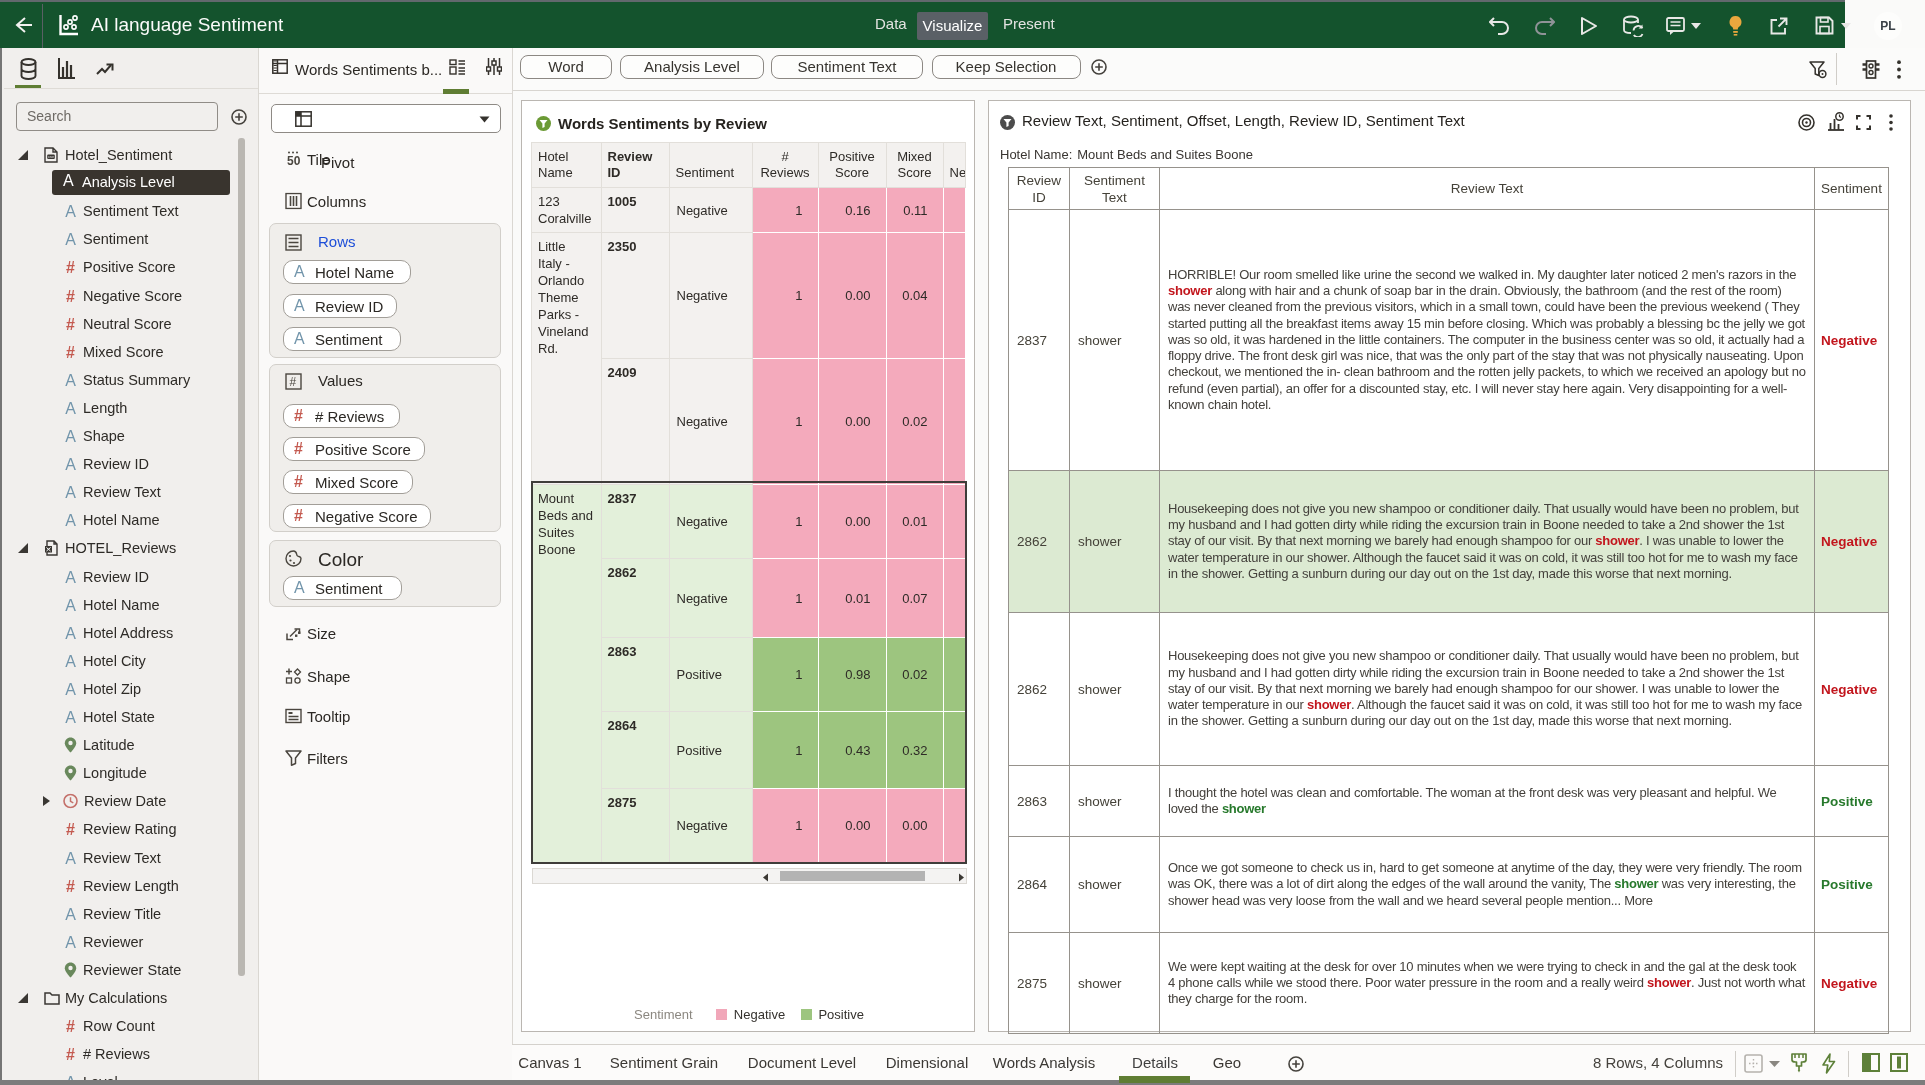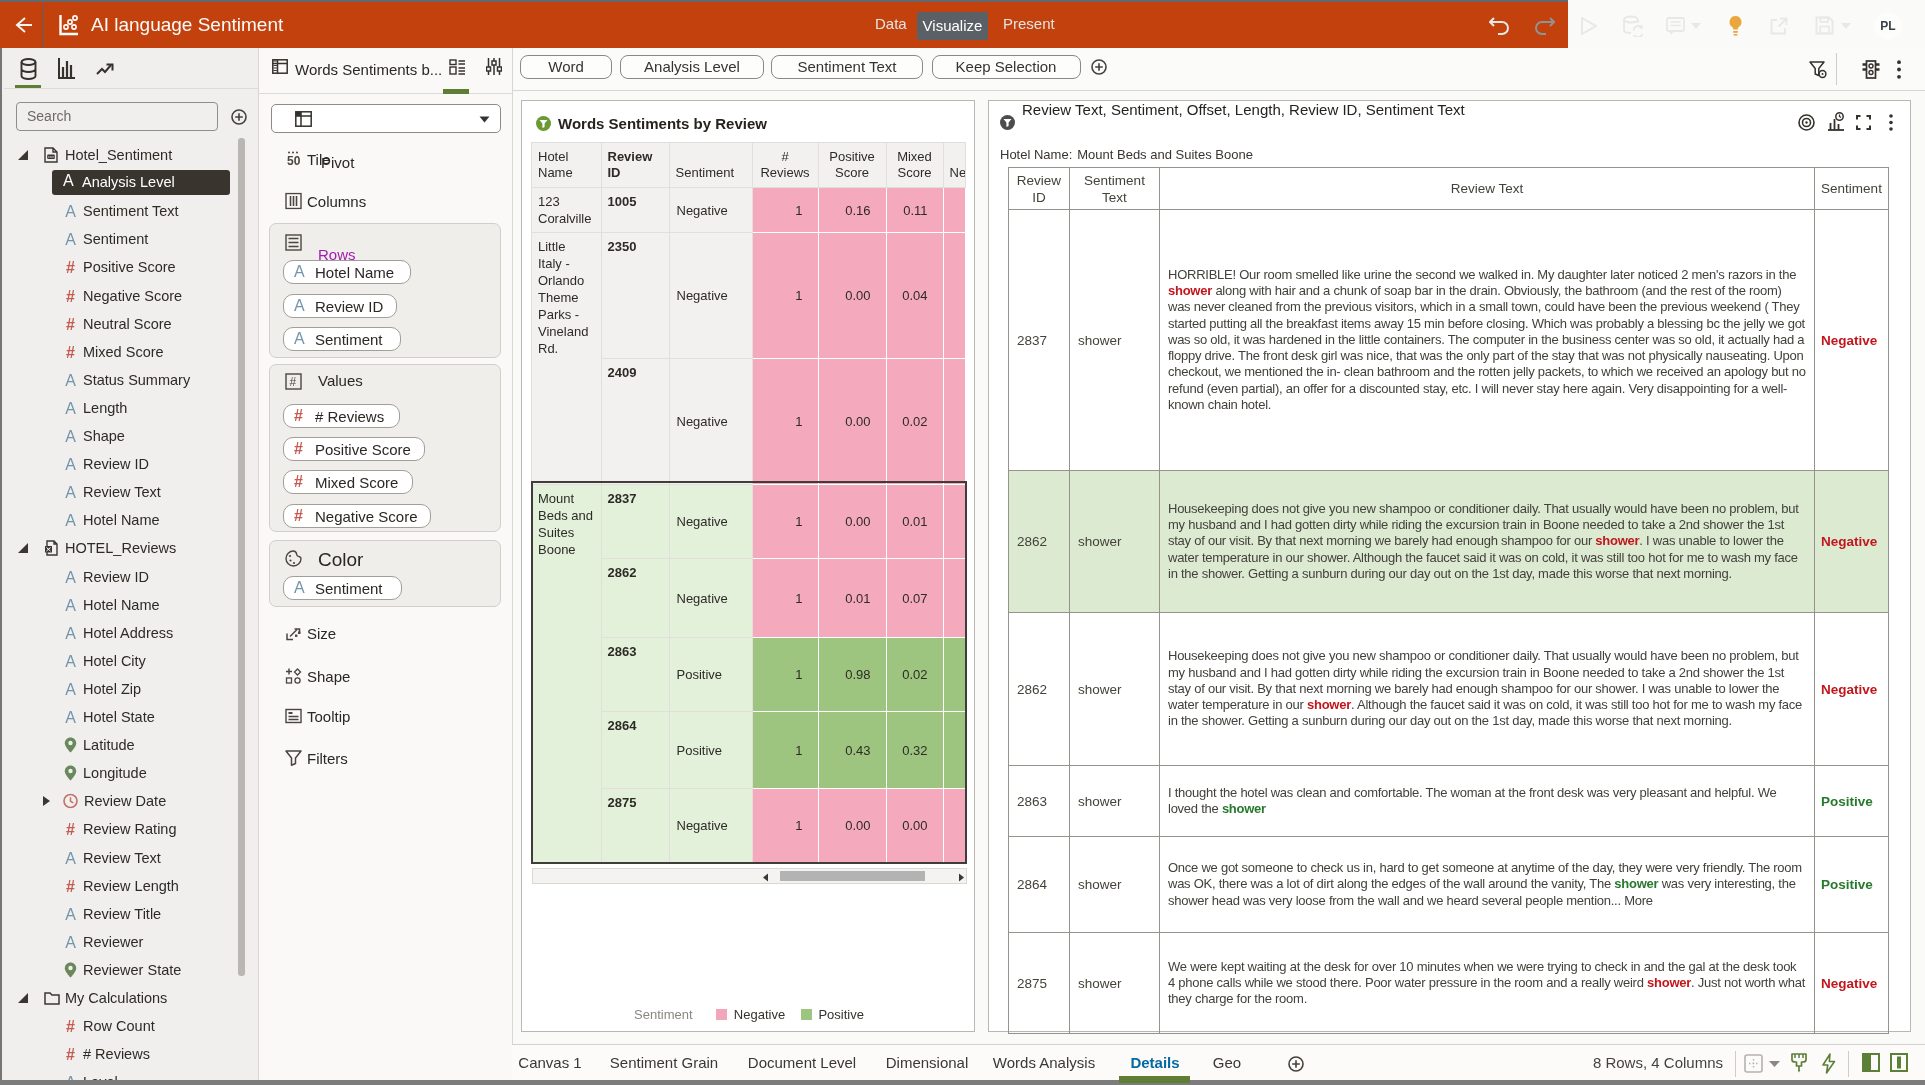--- a/index.html
+++ b/index.html
@@ -1,20 +1,20 @@
 <!DOCTYPE html>
 <html><head>
 <meta charset="utf-8">
 <style>
 * { margin:0; padding:0; box-sizing:border-box; }
 html,body { width:1925px; height:1085px; overflow:hidden; font-family:"Liberation Sans", sans-serif; background:#fafaf9; }
 .abs { position:absolute; }
 #stage { position:relative; width:1925px; height:1085px; }
 
-#topbar { position:absolute; left:0; top:0; width:1568px; height:48px; background:#c2410c; border-top:2px solid #62686d; }
+#topbar { position:absolute; left:0; top:0; width:1845px; height:48px; background:#14532d; border-top:2px solid #62686d; }
 #topbar .sep { position:absolute; left:42px; top:2px; width:1px; height:44px; background:#5a6065; }
 #backarrow { position:absolute; left:13px; top:10px; width:20px; height:26px; color:#f2f2f0; font-size:21px; }
 #apptitle { position:absolute; left:91px; top:12px; color:#fbfbfa; font-size:19px; }
 .toptab { position:absolute; top:13px; font-size:15px; color:#e4e4e2; }
 #viztab { position:absolute; left:917px; top:10px; width:71px; height:28px; background:#5a6066; border-radius:2px; color:#fff; font-size:15px; text-align:center; line-height:28px; }
 #avatar { position:absolute; left:1874px; top:10px; width:28px; height:28px; border-radius:50%; background:#fdfdfc; color:#3b4248; font-size:12px; font-weight:bold; text-align:center; line-height:28px; }
 
 #leftpanel { position:absolute; left:0; top:48px; width:258px; height:1037px; background:#f1efed; border-left:2px solid #757575; }
 #lp-head { position:absolute; left:2px; top:0px; width:256px; height:41px; border-bottom:1px solid #dedbd6; }
 #lp-underline { position:absolute; left:13px; top:37px; width:26px; height:3px; background:#5f7d33; }
@@ -384,21 +384,21 @@
           <rect x="1" y="1" width="15" height="15" stroke="#4a463f" stroke-width="1.4" fill="none"></rect>
           <path d="M5.5 3.5 L5.5 13.5 M8.5 3.5 L8.5 13.5 M11.5 3.5 L11.5 13.5" stroke="#4a463f" stroke-width="1.6"></path>
         </svg>
         <span class="glbl">Columns</span>
       </div>
   <div class="grp" style="top:175px;height:135px">
     <svg class="abs" style="left:15px;top:10px" width="17" height="17" viewBox="0 0 17 17">
           <rect x="1" y="1" width="15" height="15" stroke="#4a463f" stroke-width="1.4" fill="none"></rect>
           <path d="M3.5 4.5 L13.5 4.5 M3.5 8.5 L13.5 8.5 M3.5 12.5 L13.5 12.5" stroke="#4a463f" stroke-width="1.7"></path>
         </svg>
-    <span class="abs" style="left:48px;top:22px;font-size:15px;color:#a21caf">Rows</span>
+    <span class="abs" style="left:48px;top:9px;font-size:15px;color:#1d4ed8">Rows</span>
     <div class="pill" style="top:36px;width:128px">
           <span class="pA">A</span>
           <span class="pt">Hotel Name</span>
         </div>
     <div class="pill" style="top:70px;width:114px">
           <span class="pA">A</span>
           <span class="pt">Review ID</span>
         </div>
     <div class="pill" style="top:103px;width:118px">
           <span class="pA">A</span>
@@ -612,21 +612,21 @@
       <span style="color:#8b8780">Sentiment</span>
       <span style="display:inline-block;width:11px;height:11px;background:#f1a7b9;margin:0 3px 0 20px;vertical-align:-1px"></span> Negative
       <span style="display:inline-block;width:11px;height:11px;background:#9dc57f;margin:0 3px 0 12px;vertical-align:-1px"></span> Positive
     </div>
   </div>
   <div class="viz" id="viz2" style="left:475px;top:52px;width:923px;height:932px">
     <svg class="abs" style="left:11px;top:14px" width="15" height="15" viewBox="0 0 15 15">
           <circle cx="7.5" cy="7.5" r="7.5" fill="#4c4c4c"></circle>
           <path d="M3.5 4 L11.5 4 L8.6 7.5 L8.6 11 L6.4 12 L6.4 7.5 Z" fill="#fff"></path>
         </svg>
-    <div class="viztitle" style="left:33px;top:0">Review Text, Sentiment, Offset, Length, Review ID, Sentiment Text</div>
+    <div class="viztitle" style="left:33px;top:11px">Review Text, Sentiment, Offset, Length, Review ID, Sentiment Text</div>
     <svg class="abs" style="left:809px;top:13px" width="17" height="17" viewBox="0 0 17 17">
           <circle cx="8.5" cy="8.5" r="7.5" stroke="#35322d" stroke-width="1.6" fill="none"></circle>
           <circle cx="8.5" cy="8.5" r="4" stroke="#35322d" stroke-width="1.6" fill="none"></circle>
           <circle cx="8.5" cy="8.5" r="1.2" fill="#35322d"></circle>
         </svg>
     <svg class="abs" style="left:838px;top:11px" width="18" height="19" viewBox="0 0 18 19">
           <path d="M1 18 L17 18" stroke="#35322d" stroke-width="1.8"></path>
           <path d="M3.5 18 L3.5 11 M7.5 18 L7.5 7 M11.5 18 L11.5 12" stroke="#35322d" stroke-width="1.8"></path>
           <circle cx="12.5" cy="4.5" r="3.7" stroke="#35322d" stroke-width="1.5" fill="#fff"></circle>
           <path d="M12.5 2.5 L12.5 4.5 L14 5.5" stroke="#35322d" stroke-width="1.2" fill="none"></path>
@@ -693,21 +693,21 @@
     </tbody>
         </table>
   </div>
 </div>
 <div id="bottombar">
   <div class="btab" style="left:38px;transform:translateX(-50%)">Canvas 1</div>
   <div class="btab" style="left:152px;transform:translateX(-50%)">Sentiment Grain</div>
   <div class="btab" style="left:290px;transform:translateX(-50%)">Document Level</div>
   <div class="btab" style="left:415px;transform:translateX(-50%)">Dimensional</div>
   <div class="btab" style="left:532px;transform:translateX(-50%)">Words Analysis</div>
-  <div class="btab" style="left:643px;transform:translateX(-50%);font-weight:bold;color:#0369a1">Details</div>
+  <div class="btab" style="left:643px;transform:translateX(-50%);font-weight:normal;color:#404040">Details</div>
   <div class="btab" style="left:715px;transform:translateX(-50%)">Geo</div>
   <svg class="abs" style="left:776px;top:11px" width="16" height="16" viewBox="0 0 16 16">
         <circle cx="8" cy="8" r="7" stroke="#45423d" stroke-width="1.6" fill="none"></circle>
         <path d="M8 4.2 L8 11.8 M4.2 8 L11.8 8" stroke="#45423d" stroke-width="1.6"></path>
       </svg>
   <div class="btab" style="left:1211px;transform:translateX(-100%);color:#45423d">8 Rows, 4 Columns</div>
   <div class="abs" style="left:1223px;top:6px;width:1px;height:26px;background:#d0cdc8"></div>
   <svg class="abs" style="left:1232px;top:9px" width="19" height="19" viewBox="0 0 19 19">
         <rect x="1" y="1" width="17" height="17" rx="2" stroke="#b5b2ad" stroke-width="1.6" fill="none"></rect>
         <path d="M5 9.5 L6.5 9.5 M8.5 9.5 L10 9.5 M12 9.5 L13.5 9.5 M9.5 5 L9.5 6.5 M9.5 8.5 L9.5 10 M9.5 12 L9.5 13.5" stroke="#b5b2ad" stroke-width="1.4"></path>

